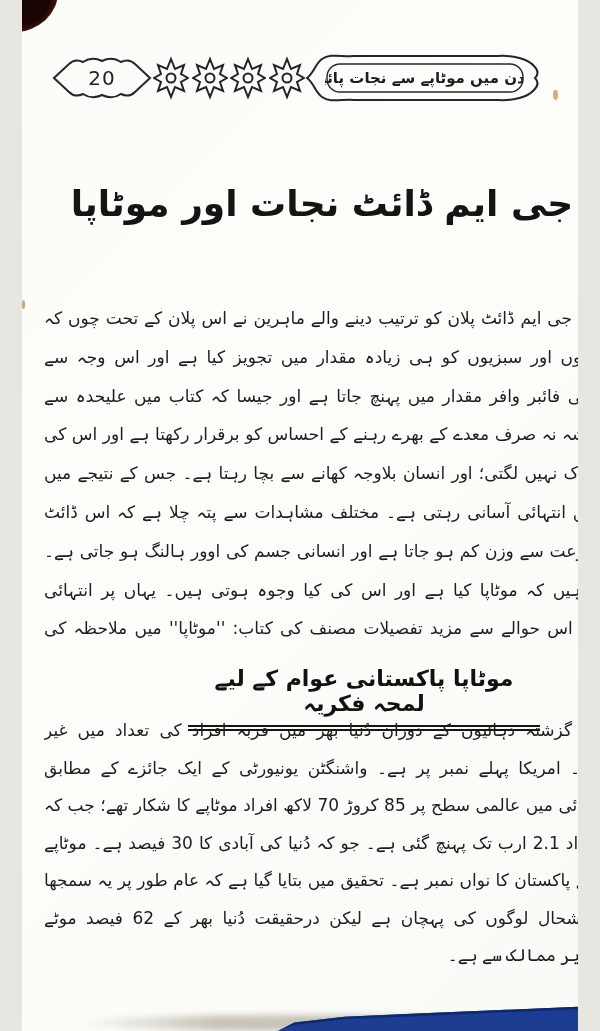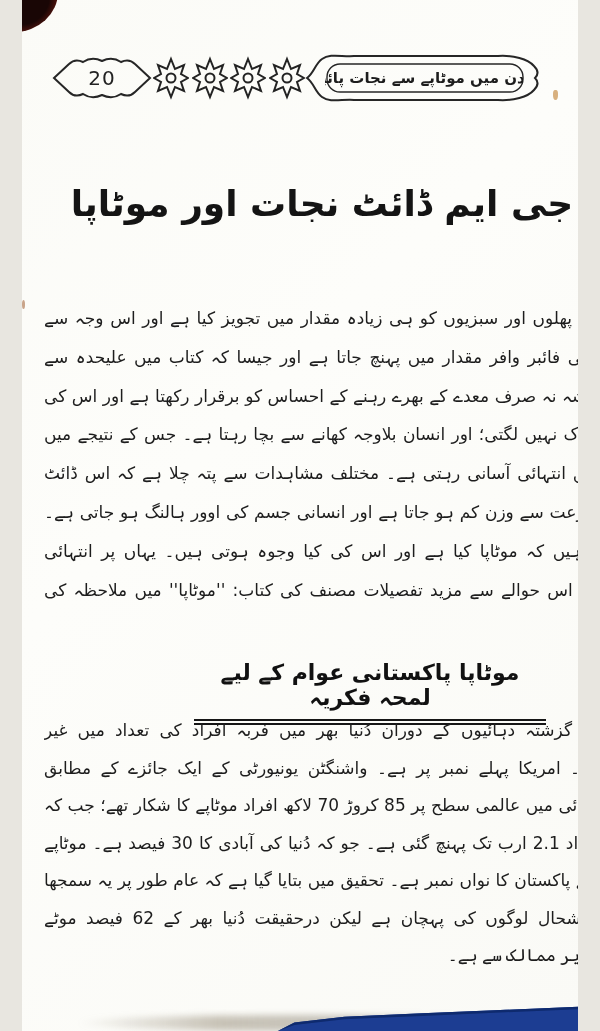--- a/index.html
+++ b/index.html
@@ -47,21 +47,21 @@
   
   .para{position:absolute;left:22px;width:556px;direction:rtl;font-size:17px;color:#1d1d1d;}
   .tline{text-align:justify;text-align-last:justify;overflow:hidden;}
   .para1{top:299px;}
   .para1 .tline{height:38.8px;line-height:38.8px;}
   .para2{top:712px;}
   .para2 .tline{height:37.5px;line-height:37.5px;}
   .para .tline:first-child{padding-right:28px;}
   .para2 .tline:last-child{text-align-last:right;font-family:Liberation Serif, serif;}
   
-  .subheading{position:absolute;top:650px;right:22px;width:352px;margin:10px;
+  .subheading{position:absolute;top:650px;right:22px;width:352px;margin:16px;
     direction:rtl;text-align:center;font-size:22px;font-weight:bold;color:#111;
     padding-bottom:9px;border-bottom:6px double #161616;}
 </style>
 </head>
 <body>
 
 <div class="page">
 
   <div class="corner-blob"></div>
 
@@ -99,20 +99,21 @@
         <rect x="22" y="15" width="196" height="28" rx="13" fill="none" stroke="#262626" stroke-width="1.4"></rect>
       </svg>
       <span class="btitle">7 دن میں موٹاپے سے نجات پائیں</span>
     </div>
 
   </header>
 
   <h1 class="chapter">جی ایم ڈائٹ نجات اور موٹاپا</h1>
 
   <div class="para para1">
+      <div class="tline">جی ایم ڈائٹ پلان کو ترتیب دینے والے ماہرین نے اس پلان کے تحت چوں کہ</div>
       <div class="tline">پھلوں اور سبزیوں کو ہی زیادہ مقدار میں تجویز کیا ہے اور اس وجہ سے انسانی جسم میں ریشہ</div>
       <div class="tline">یعنی فائبر وافر مقدار میں پہنچ جاتا ہے اور جیسا کہ کتاب میں علیحدہ سے بیان کیا گیا ہے کہ</div>
       <div class="tline">ریشہ نہ صرف معدے کے بھرے رہنے کے احساس کو برقرار رکھتا ہے اور اس کی وجہ سے</div>
       <div class="tline">بھوک نہیں لگتی؛ اور انسان بلاوجہ کھانے سے بچا رہتا ہے۔ جس کے نتیجے میں وزن کم کرنے</div>
       <div class="tline">میں انتہائی آسانی رہتی ہے۔ مختلف مشاہدات سے پتہ چلا ہے کہ اس ڈائٹ پلان کے تحت</div>
       <div class="tline">سرعت سے وزن کم ہو جاتا ہے اور انسانی جسم کی اوور ہالنگ ہو جاتی ہے۔ ذیل میں دیکھتے</div>
       <div class="tline">9 ہیں کہ موٹاپا کیا ہے اور اس کی کیا وجوہ ہوتی ہیں۔ یہاں پر انتہائی اختصار سے کام لیا گیا</div>
       <div class="tline">ہے اس حوالے سے مزید تفصیلات مصنف کی کتاب: ''موٹاپا'' میں ملاحظہ کی جاسکتی ہیں۔</div>
     </div>
 

